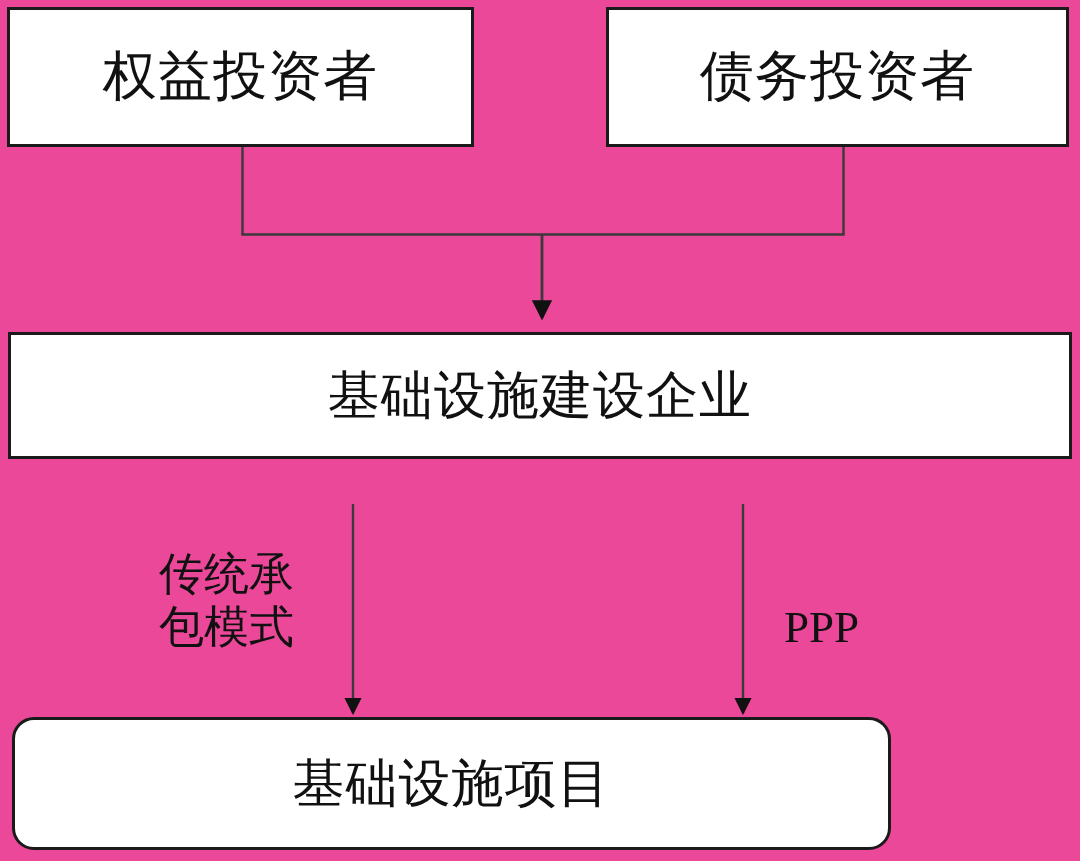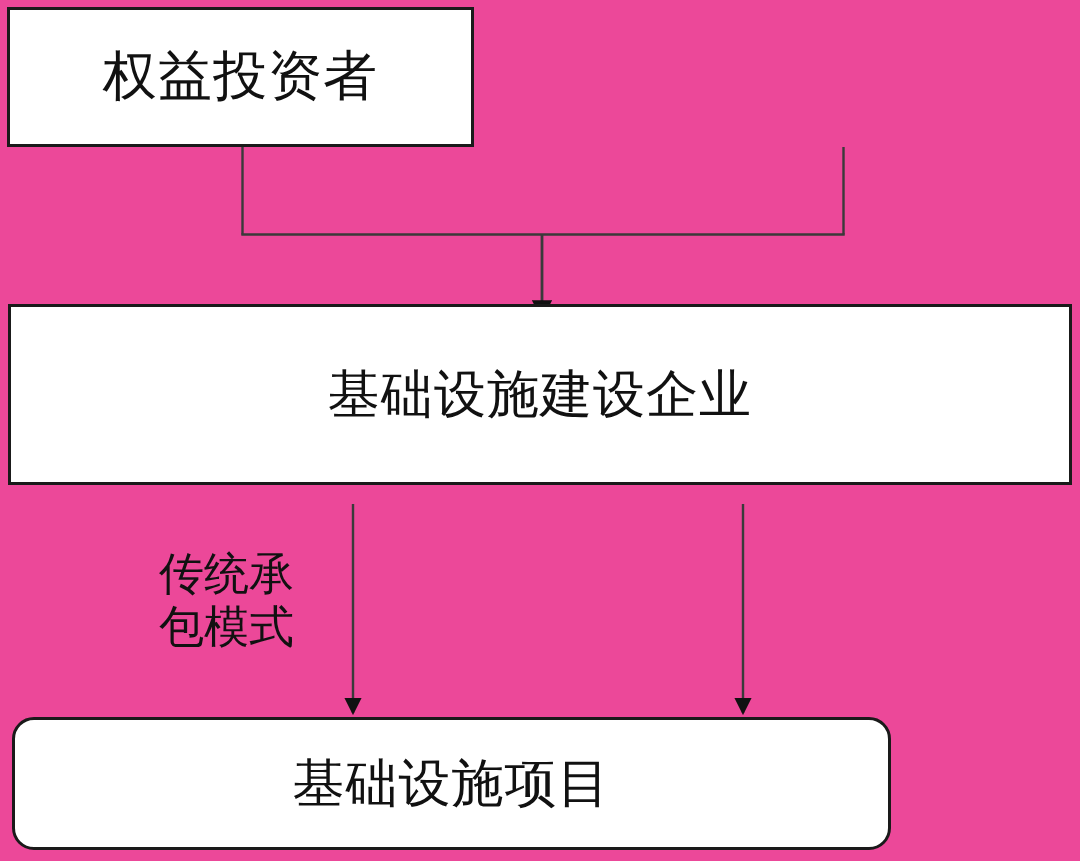--- a/index.html
+++ b/index.html
@@ -40,21 +40,21 @@
     white-space: nowrap;
     letter-spacing: 0.02em;
   }
   #node-equity-investors {
     left: 7px; top: 7px; width: 467px; height: 140px;
   }
   #node-debt-investors {
     left: 606px; top: 7px; width: 463px; height: 140px;
   }
   #node-infrastructure-enterprise {
-    left: 8px; top: 304px; width: 1064px; height: 181px;
+    left: 8px; top: 332px; width: 1064px; height: 127px;
   }
   #node-infrastructure-project {
     left: 12px; top: 717px; width: 879px; height: 133px;
     border-width: 3px;
     border-radius: 22px;
   }
   .label-top { font-size: 54px; }
   .label-mid { font-size: 52px; }
   .label-bottom { font-size: 52px; }
 
@@ -97,28 +97,32 @@
 
     <path d="M 353 504 L 353 713" fill="none" stroke="#3a3a3a" stroke-width="2.4" marker-end="url(#arrow-solid)"></path>
 
     <path d="M 743 504 L 743 713" fill="none" stroke="#3a3a3a" stroke-width="2.4" marker-end="url(#arrow-solid)"></path>
   </svg>
 
   <div class="node" id="node-equity-investors">
     <span class="node-label label-top">权益投资者</span>
   </div>
 
+  <div class="node" id="node-debt-investors">
+    <span class="node-label label-top">债务投资者</span>
+  </div>
 
   <div class="node" id="node-infrastructure-enterprise">
     <span class="node-label label-mid">基础设施建设企业</span>
   </div>
 
   <div class="node" id="node-infrastructure-project">
     <span class="node-label label-bottom">基础设施项目</span>
   </div>
 
   <div class="edge-label" id="edge-label-traditional">传统承
 包模式</div>
 
   <div class="edge-label" id="edge-label-ppp">
+    <div class="ppp-line-latin">PPP</div>
   </div>
 
 </div>
 
 </body></html>

